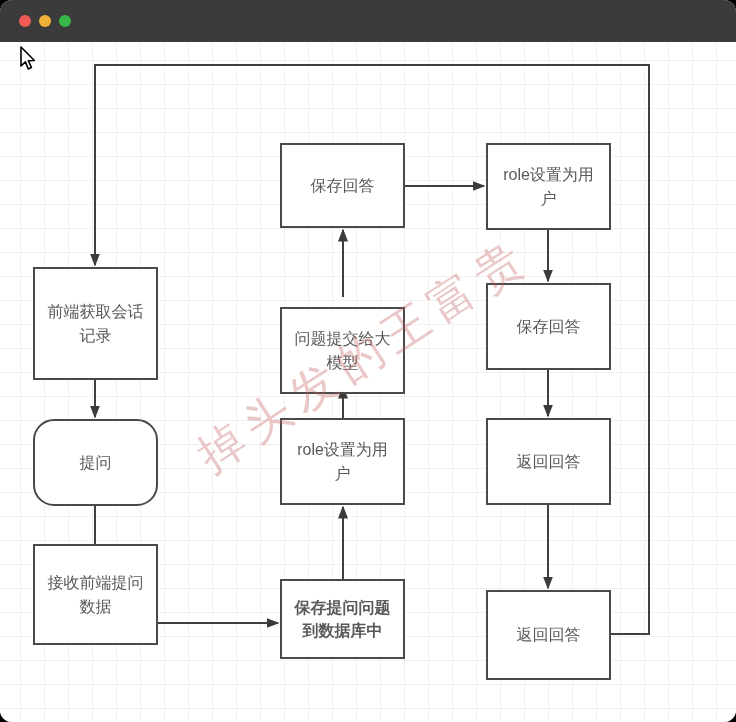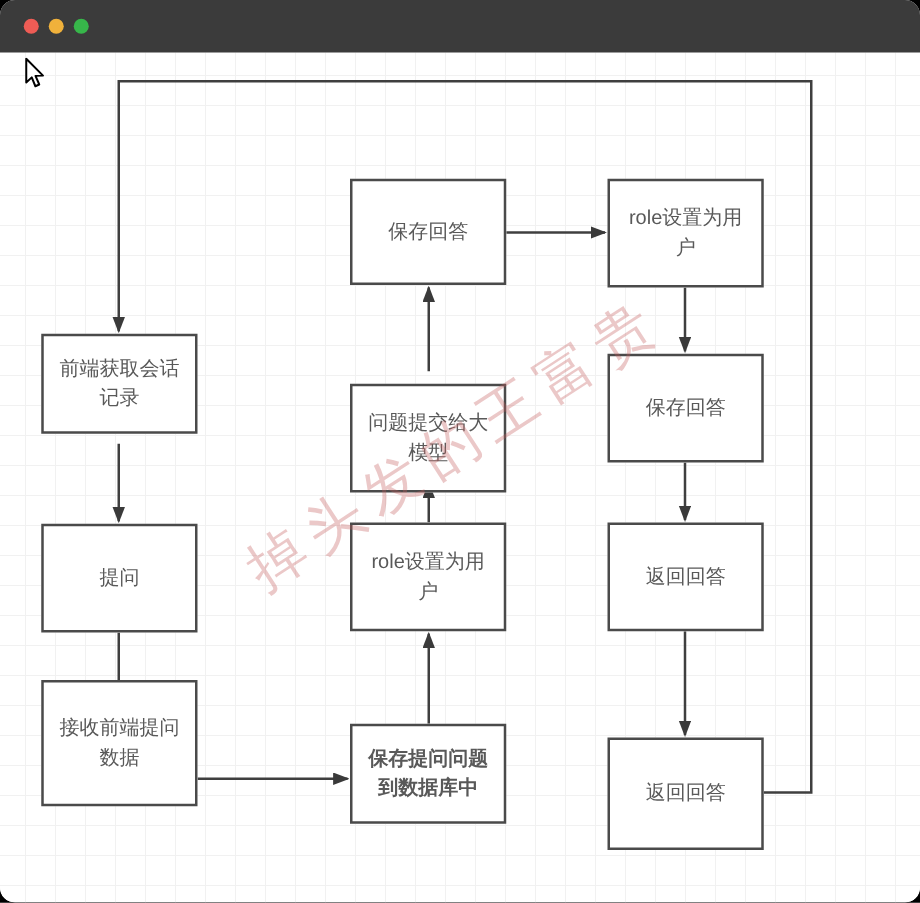--- a/index.html
+++ b/index.html
@@ -102,24 +102,24 @@
           <polyline points="343,418 343,387" fill="none" stroke="#3f3f3f" stroke-width="2" marker-end="url(#arrowhead)"></polyline>
           <polyline points="343,297 343,230" fill="none" stroke="#3f3f3f" stroke-width="2" marker-end="url(#arrowhead)"></polyline>
           <polyline points="405,186 484,186" fill="none" stroke="#3f3f3f" stroke-width="2" marker-end="url(#arrowhead)"></polyline>
           <polyline points="548,230 548,281" fill="none" stroke="#3f3f3f" stroke-width="2" marker-end="url(#arrowhead)"></polyline>
           <polyline points="548,370 548,416" fill="none" stroke="#3f3f3f" stroke-width="2" marker-end="url(#arrowhead)"></polyline>
           <polyline points="548,505 548,588" fill="none" stroke="#3f3f3f" stroke-width="2" marker-end="url(#arrowhead)"></polyline>
           <polyline points="611,634 649,634 649,65 95,65 95,265" fill="none" stroke="#3f3f3f" stroke-width="2" marker-end="url(#arrowhead)"></polyline>
         </g>
     </svg>
     <div id="node-group">
-        <div class="node" style="left: 33px; top: 267px; width: 125px; height: 80px;">
+        <div class="node" style="left: 33px; top: 267px; width: 125px; height: 113px;">
           <span>前端获取会话记录</span>
         </div>
-        <div class="node" style="left: 33px; top: 419px; width: 125px; height: 87px;">
+        <div class="node" style="left: 33px; top: 419px; width: 125px; height: 87px; border-radius: 21px;">
           <span>提问</span>
         </div>
         <div class="node" style="left: 33px; top: 544px; width: 125px; height: 101px;">
           <span>接收前端提问数据</span>
         </div>
         <div class="node" style="left: 280px; top: 143px; width: 125px; height: 85px;">
           <span>保存回答</span>
         </div>
         <div class="node" style="left: 280px; top: 307px; width: 125px; height: 87px;">
           <span>问题提交给大模型</span>

